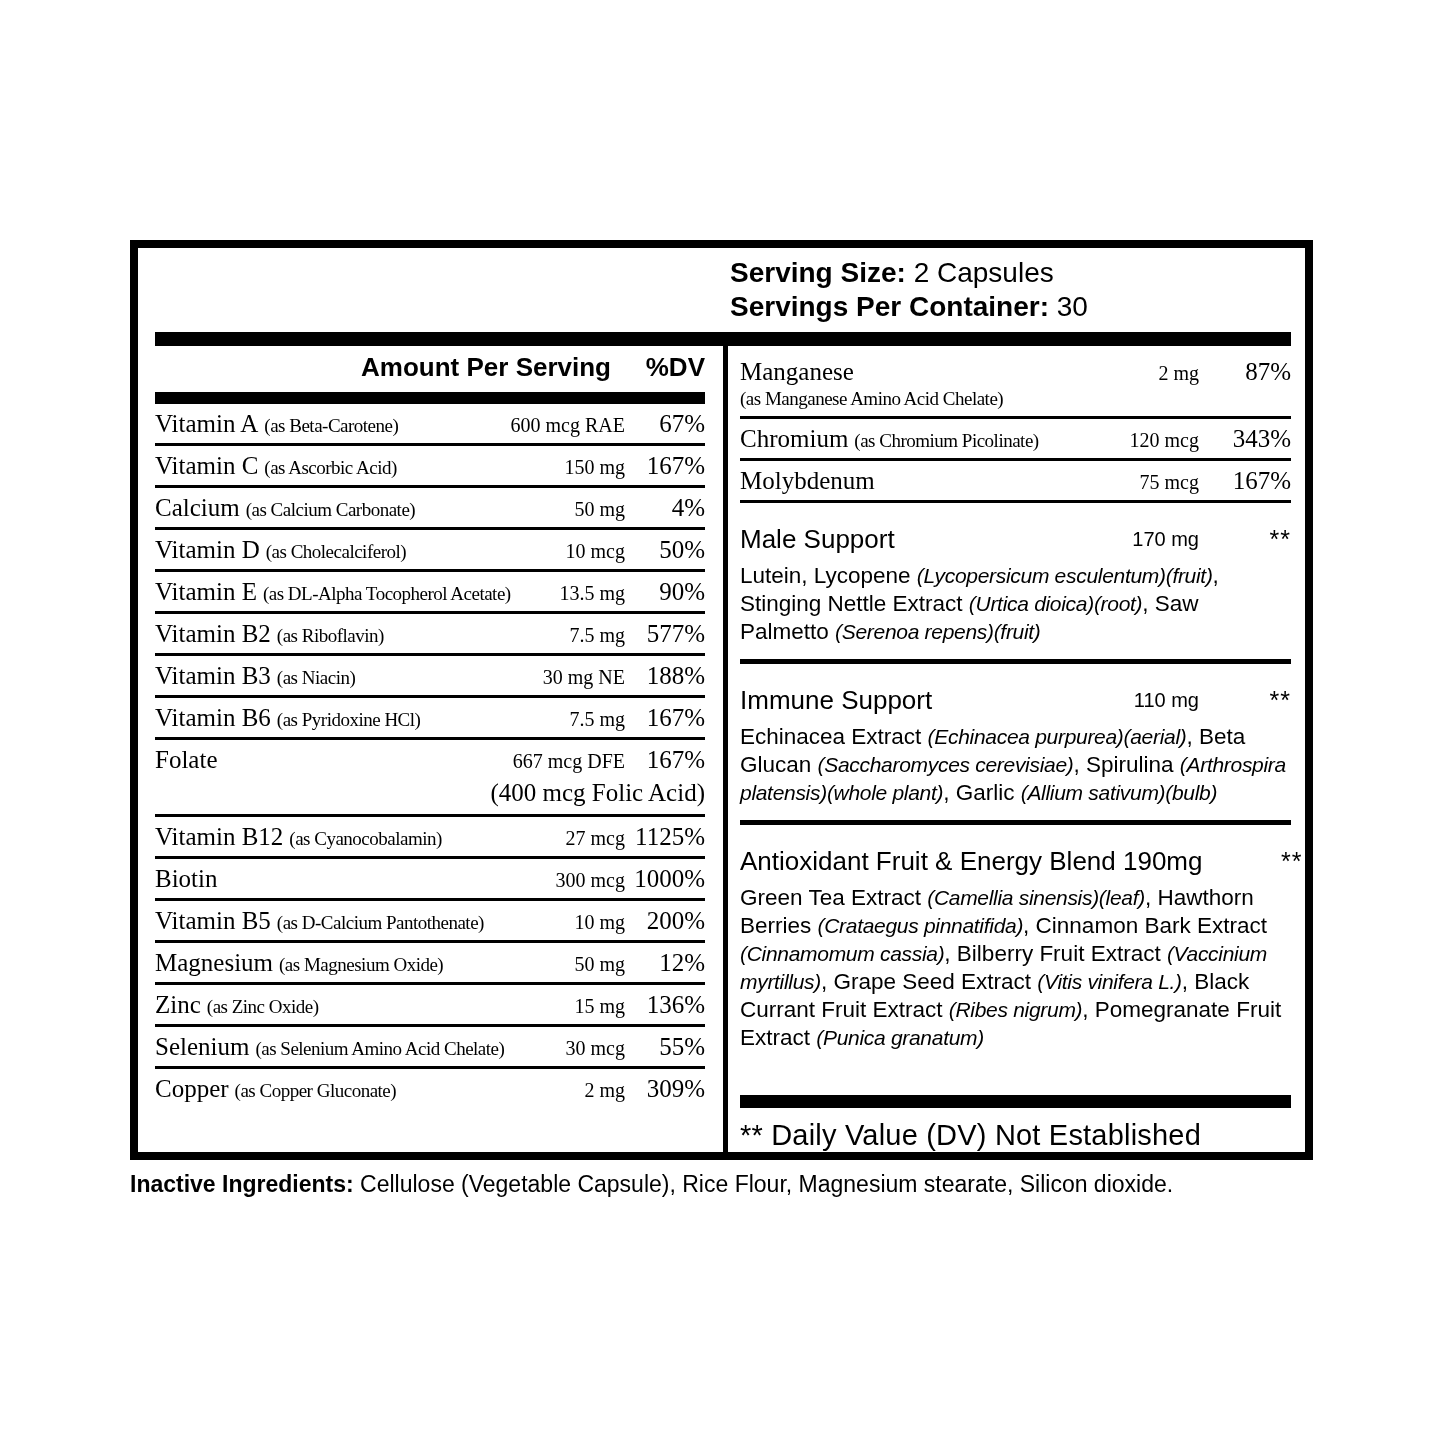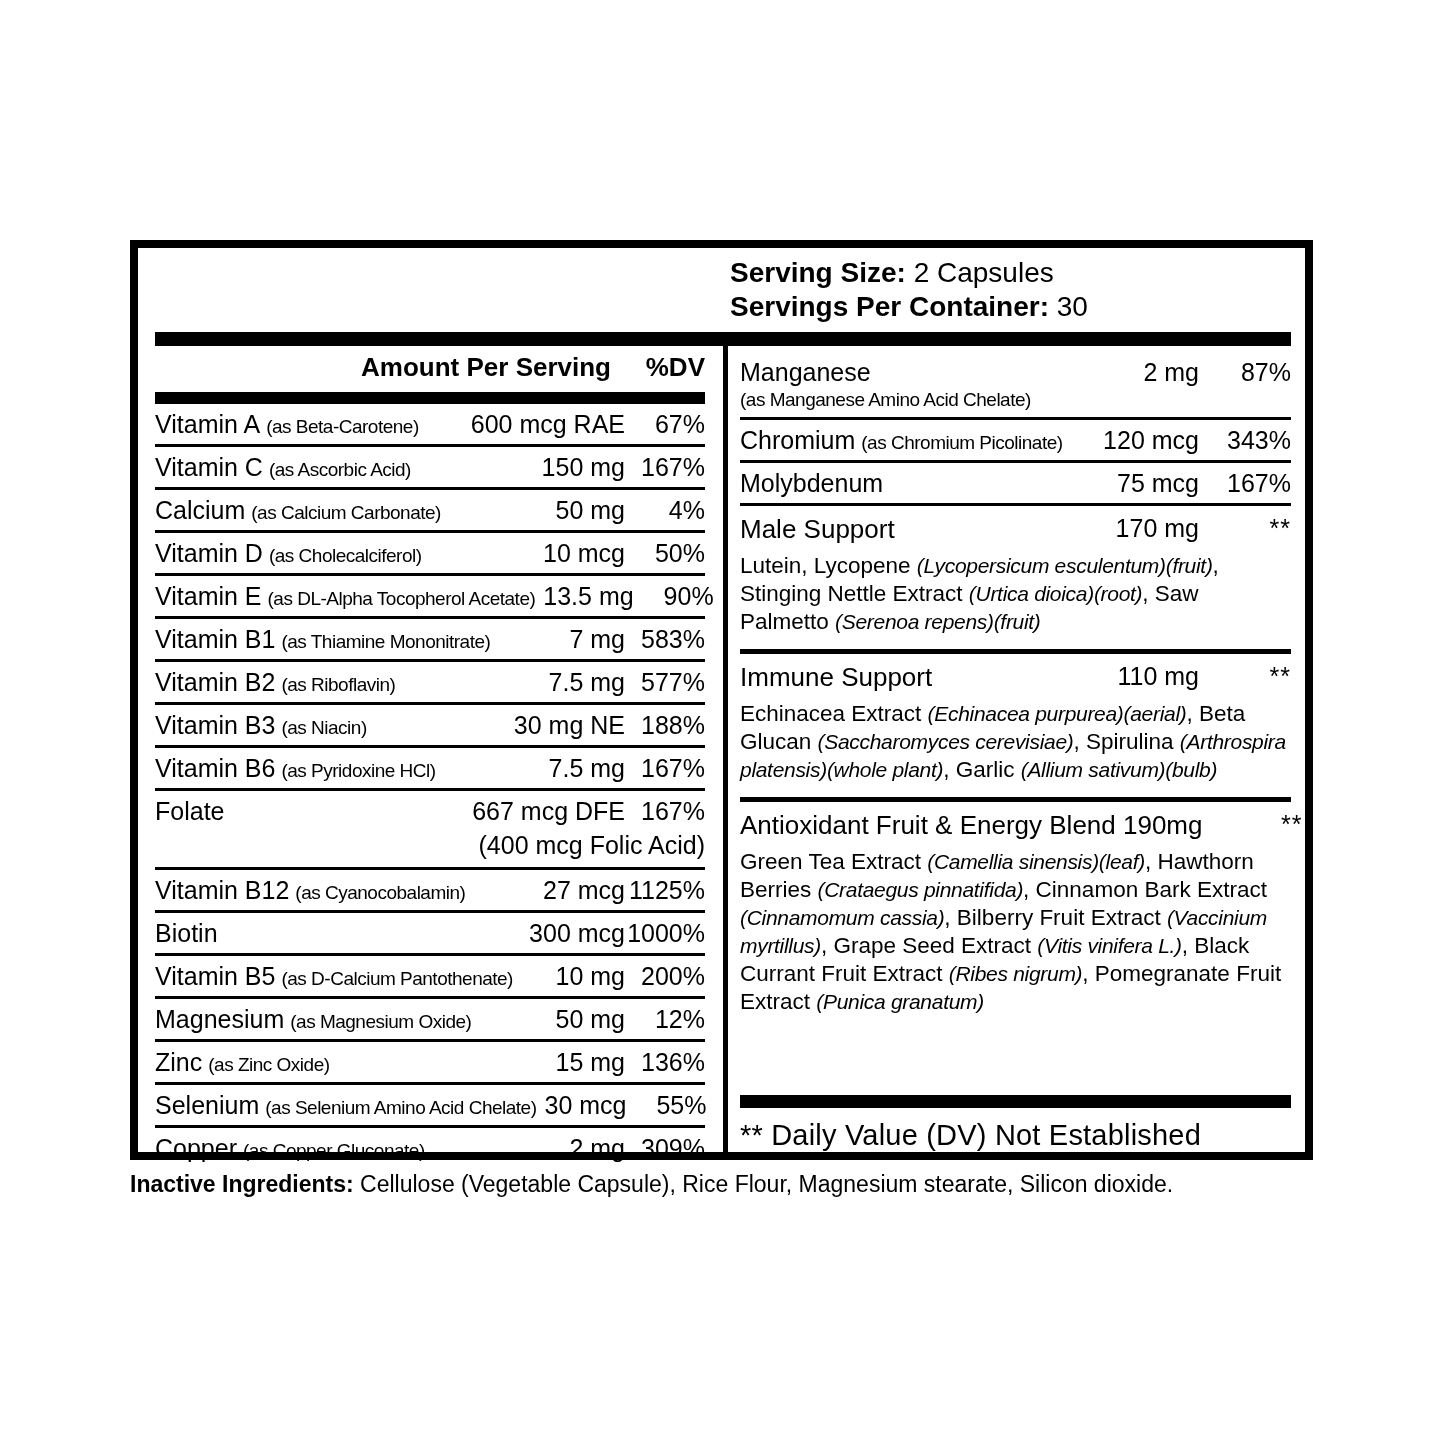--- a/index.html
+++ b/index.html
@@ -23,38 +23,38 @@
   }
   .bar{background:#000;}
   .bar-top{position:absolute;left:17px;top:84px;width:1136px;height:14px;}
   .col-left{position:absolute;left:17px;top:104px;width:550px;}
   .lhead{
     display:flex;justify-content:flex-end;align-items:flex-start;
     font-weight:bold;font-size:26px;height:36px;padding-bottom:4px;
   }
   .lhead .hdv{width:80px;text-align:right;margin-left:14px;}
   .bar-mid{height:12px;width:100%;}
-  .rowwrap{border-bottom:3px solid #000;}
+  .rowwrap{border-bottom:3px solid #000;font-family:Liberation Serif, serif;}
   #left-rows .rowwrap:last-child{border-bottom:none;}
   .rowline{display:flex;align-items:baseline;padding:6px 0 5px;white-space:nowrap;}
   .nm{font-size:25px;}
   .sub{font-size:19px;letter-spacing:-0.5px;margin-left:6px;}
-  .amt{margin-left:auto;font-size:25px;padding-left:8px;}
+  .amt{margin-left:auto;font-size:20px;padding-left:8px;}
   .dv{width:80px;text-align:right;font-size:25px;flex:0 0 auto;}
   .rowline2{text-align:right;font-size:25px;padding:0 0 7px;}
   .subline{font-size:19px;letter-spacing:-0.5px;padding:0 0 6px;margin-top:-3px;}
   .vdivider{position:absolute;left:585px;top:98px;width:5px;height:806px;background:#000;}
   .col-right{
     position:absolute;left:602px;top:104px;width:551px;height:800px;
     display:flex;flex-direction:column;
   }
   .col-right .dv{width:92px;}
   .blend{border-bottom:5px solid #000;padding:8px 0 13px;}
   #blends .blend:last-child{border-bottom:none;}
-  .blend-head{display:flex;align-items:flex-start;font-size:26px;white-space:nowrap;}
+  .blend-head{display:flex;align-items:center;font-size:26px;white-space:nowrap;margin-top:13px;}
   .blend-head .dv{letter-spacing:1px;}
   .blend-body{margin:7px 0 0;font-size:22.5px;line-height:28px;}
   .blend-body i{font-size:21px;letter-spacing:-0.3px;}
   .right-footer{margin-top:auto;}
   .footer-bar{height:13px;width:100%;}
   .footnote{font-size:29px;margin-top:11px;letter-spacing:0.2px;}
   .inactive{position:absolute;left:130px;top:1171px;width:1200px;font-size:23px;white-space:nowrap;}
 </style>
 </head>
 <body>
@@ -112,28 +112,20 @@
           <div class="rowwrap">
             <div class="rowline">
               <span class="nm">Vitamin E</span>
               <span class="sub">(as DL-Alpha Tocopherol Acetate)</span>
               <span class="amt">13.5 mg</span>
               <span class="dv">90%</span>
             </div>
           </div>
           <div class="rowwrap">
             <div class="rowline">
-              <span class="nm">Vitamin B1</span>
-              <span class="sub">(as Thiamine Mononitrate)</span>
-              <span class="amt">7 mg</span>
-              <span class="dv">583%</span>
-            </div>
-          </div>
-          <div class="rowwrap">
-            <div class="rowline">
               <span class="nm">Vitamin B2</span>
               <span class="sub">(as Riboflavin)</span>
               <span class="amt">7.5 mg</span>
               <span class="dv">577%</span>
             </div>
           </div>
           <div class="rowwrap">
             <div class="rowline">
               <span class="nm">Vitamin B3</span>
               <span class="sub">(as Niacin)</span>

